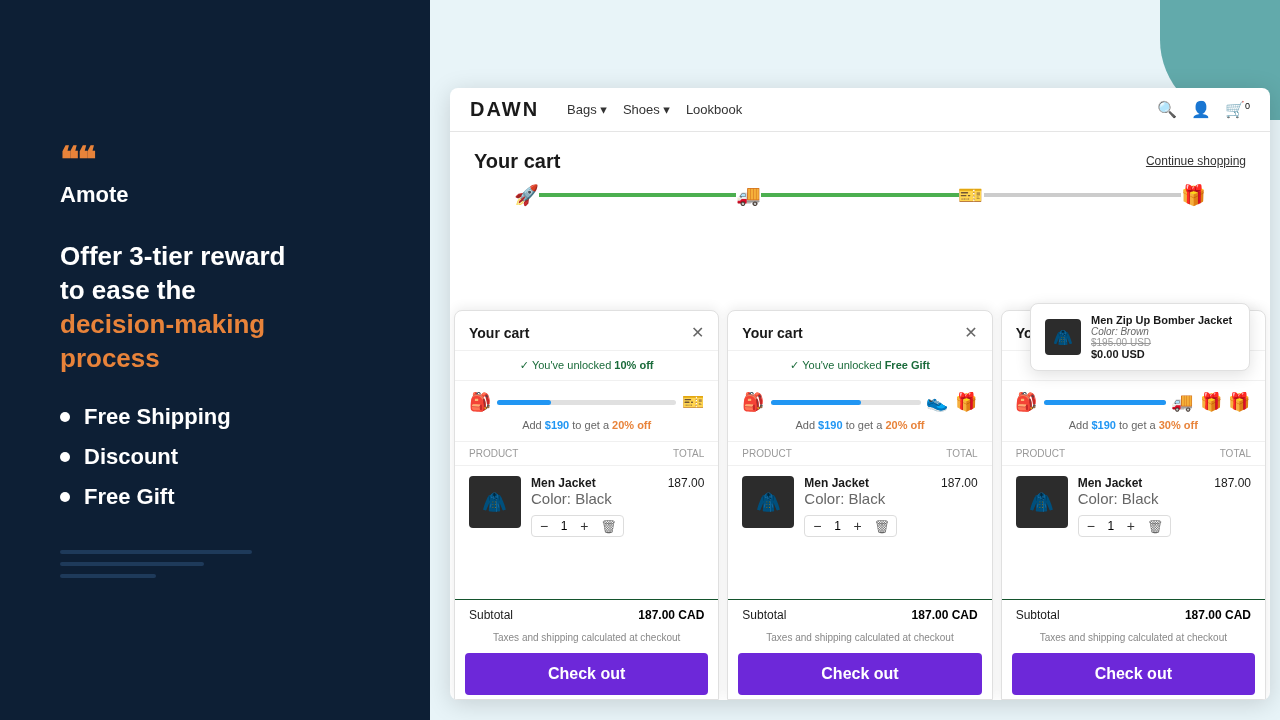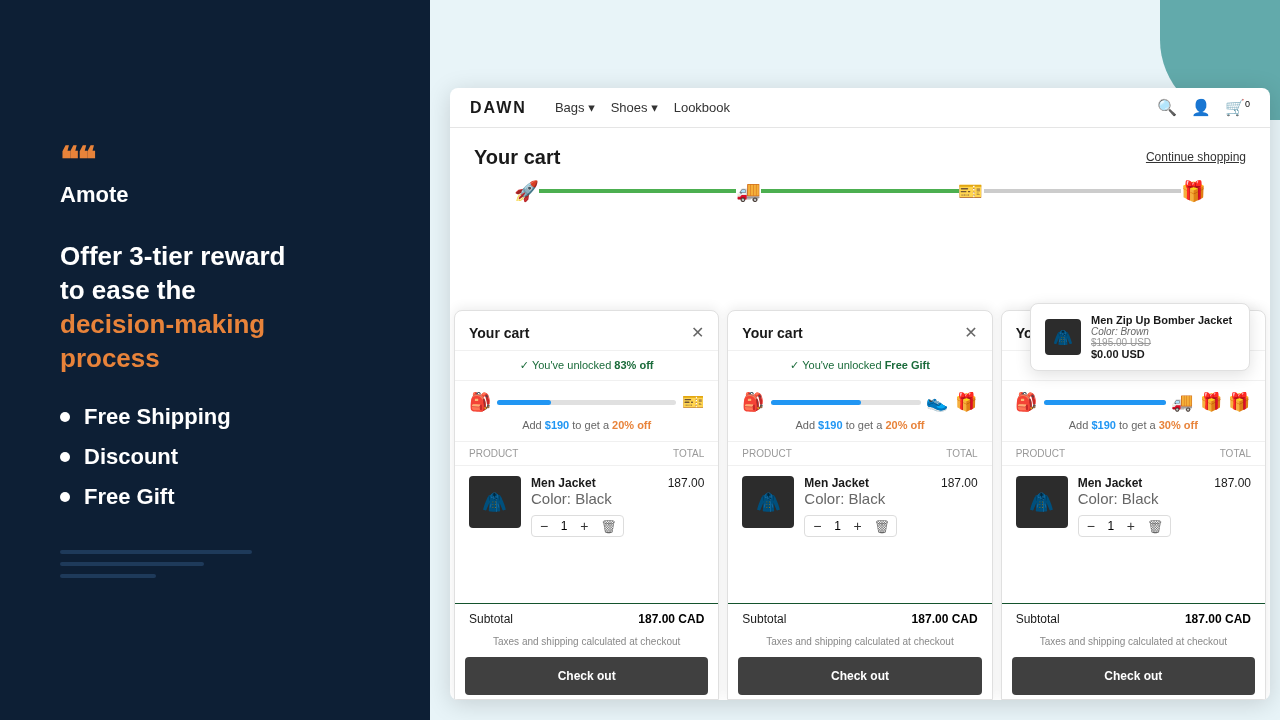--- a/index.html
+++ b/index.html
@@ -137,21 +137,21 @@
     
     .dawn-nav {
       display: flex;
       align-items: center;
       padding: 10px 20px;
       border-bottom: 1px solid #e5e5e5;
       gap: 20px;
     }
 
     .dawn-logo {
-      font-size: 16px;
+      font-size: 20px;
       font-weight: 700;
       letter-spacing: 2px;
       color: #1a1a1a;
       margin-right: 8px;
     }
 
     .dawn-nav-links {
       display: flex;
       gap: 16px;
       align-items: center;
@@ -488,26 +488,26 @@
     .tax-note {
       padding: 2px 14px 6px;
       font-size: 10px;
       color: #888;
       text-align: center;
     }
 
     
     .checkout-btn {
       margin: 4px 10px;
-      background: #404040;
+      background: #6d28d9;
       color: white;
       border: none;
       border-radius: 4px;
       padding: 12px;
-      font-size: 12px;
+      font-size: 16px;
       font-weight: 600;
       cursor: pointer;
       width: calc(100% - 20px);
       text-align: center;
     }
 
     .spacer { flex: 1; }
 
     
     .col-product { color: #999; font-size: 10px; }
@@ -597,21 +597,21 @@
 
     <div class="cart-panels-row">
 
       <div class="cart-panel">
         <div class="cart-panel-header">
           <span class="cart-panel-title">Your cart</span>
           <button class="close-btn">✕</button>
         </div>
         <div class="unlock-banner">
           <span class="check">✓ </span>
-          You've unlocked <span class="bold">83% off</span>
+          You've unlocked <span class="bold">10% off</span>
         </div>
         <div class="progress-bar-section">
           <div class="mini-progress">
             <span class="progress-icon-sm">🎒</span>
             <div class="mini-progress-track">
               <div class="mini-progress-fill" style="width:30%"></div>
             </div>
             <span class="progress-icon-sm">🎫</span>
           </div>
           <div class="add-more-text">

